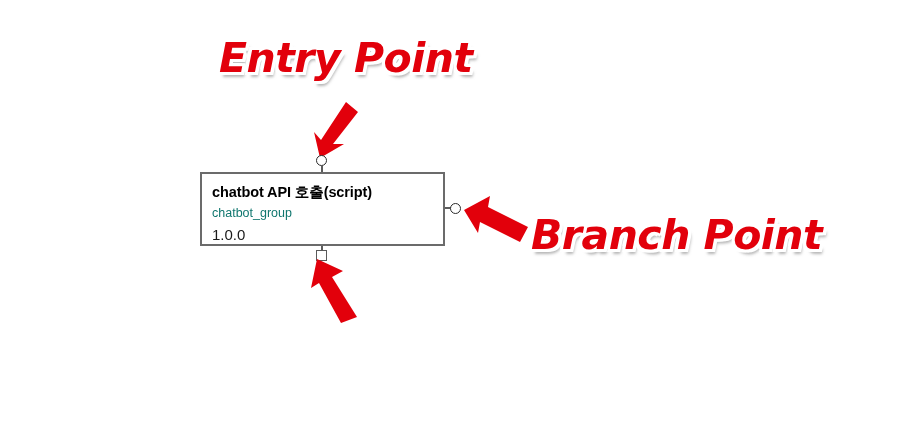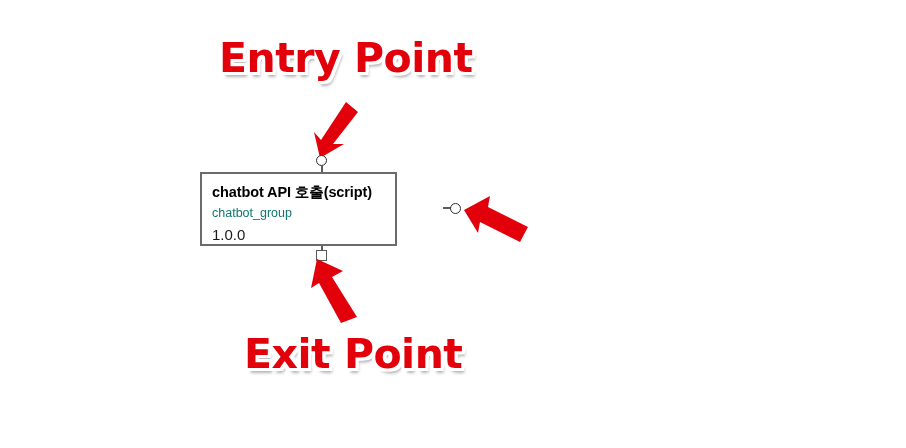--- a/index.html
+++ b/index.html
@@ -20,21 +20,21 @@
     position: absolute;
     inset: 0;
     background: #ffffff;
   }
 
   
   .node {
     position: absolute;
     left: 200px;
     top: 172px;
-    width: 197px;
+    width: 245px;
     height: 74px;
     box-sizing: border-box;
     border: 2px solid #6b6b6b;
     background: #ffffff;
   }
   .node-title {
     position: absolute;
     left: 10px;
     top: 9px;
     font-size: 14.5px;
@@ -116,20 +116,21 @@
     letter-spacing: -0.5px;
     -webkit-text-stroke: 0px;
     text-shadow:
       -2px -2px 0 #ffffff,  2px -2px 0 #ffffff,
       -2px  2px 0 #ffffff,  2px  2px 0 #ffffff,
       -3px  0   0 #ffffff,  3px  0   0 #ffffff,
        0   -3px 0 #ffffff,  0    3px 0 #ffffff,
       -3px -3px 0 #ffffff,  3px -3px 0 #ffffff,
       -3px  3px 0 #ffffff,  3px  3px 0 #ffffff,
        3px  5px 3px rgba(120,120,120,0.55);
+    font-style: italic;
   }
   #label-entry  { left: 219px; top: 34px;  font-size: 41px; }
   #label-branch { left: 531px; top: 211px; font-size: 41px; }
   #label-exit   { left: 244px; top: 330px; font-size: 41px; }
 </style>
 </head>
 <body>
 
 <div id="canvas">
 
@@ -151,20 +152,20 @@
   <div class="node">
     <div class="node-title">chatbot API 호출(script)</div>
     <div class="node-sub">chatbot_group</div>
     <div class="node-ver">1.0.0</div>
   </div>
 
   <svg class="arrow" id="arrow-branch" viewBox="0 0 80 60">
     <path d="M 2 20 L 28 6 L 26 17 L 66 37 L 58 52 L 18 32 L 16 43 Z"></path>
   </svg>
 
+  <div class="label" id="label-branch">Branch Point</div>
 
   <svg class="arrow" id="arrow-exit" viewBox="0 0 80 70">
     <path d="M 12 4 L 38 16 L 27 22 L 52 62 L 36 68 L 14 28 L 6 33 Z"></path>
   </svg>
 
-  <div class="label" id="label-exit">Exit Point</div>
 
 </div>
 
 </body></html>

